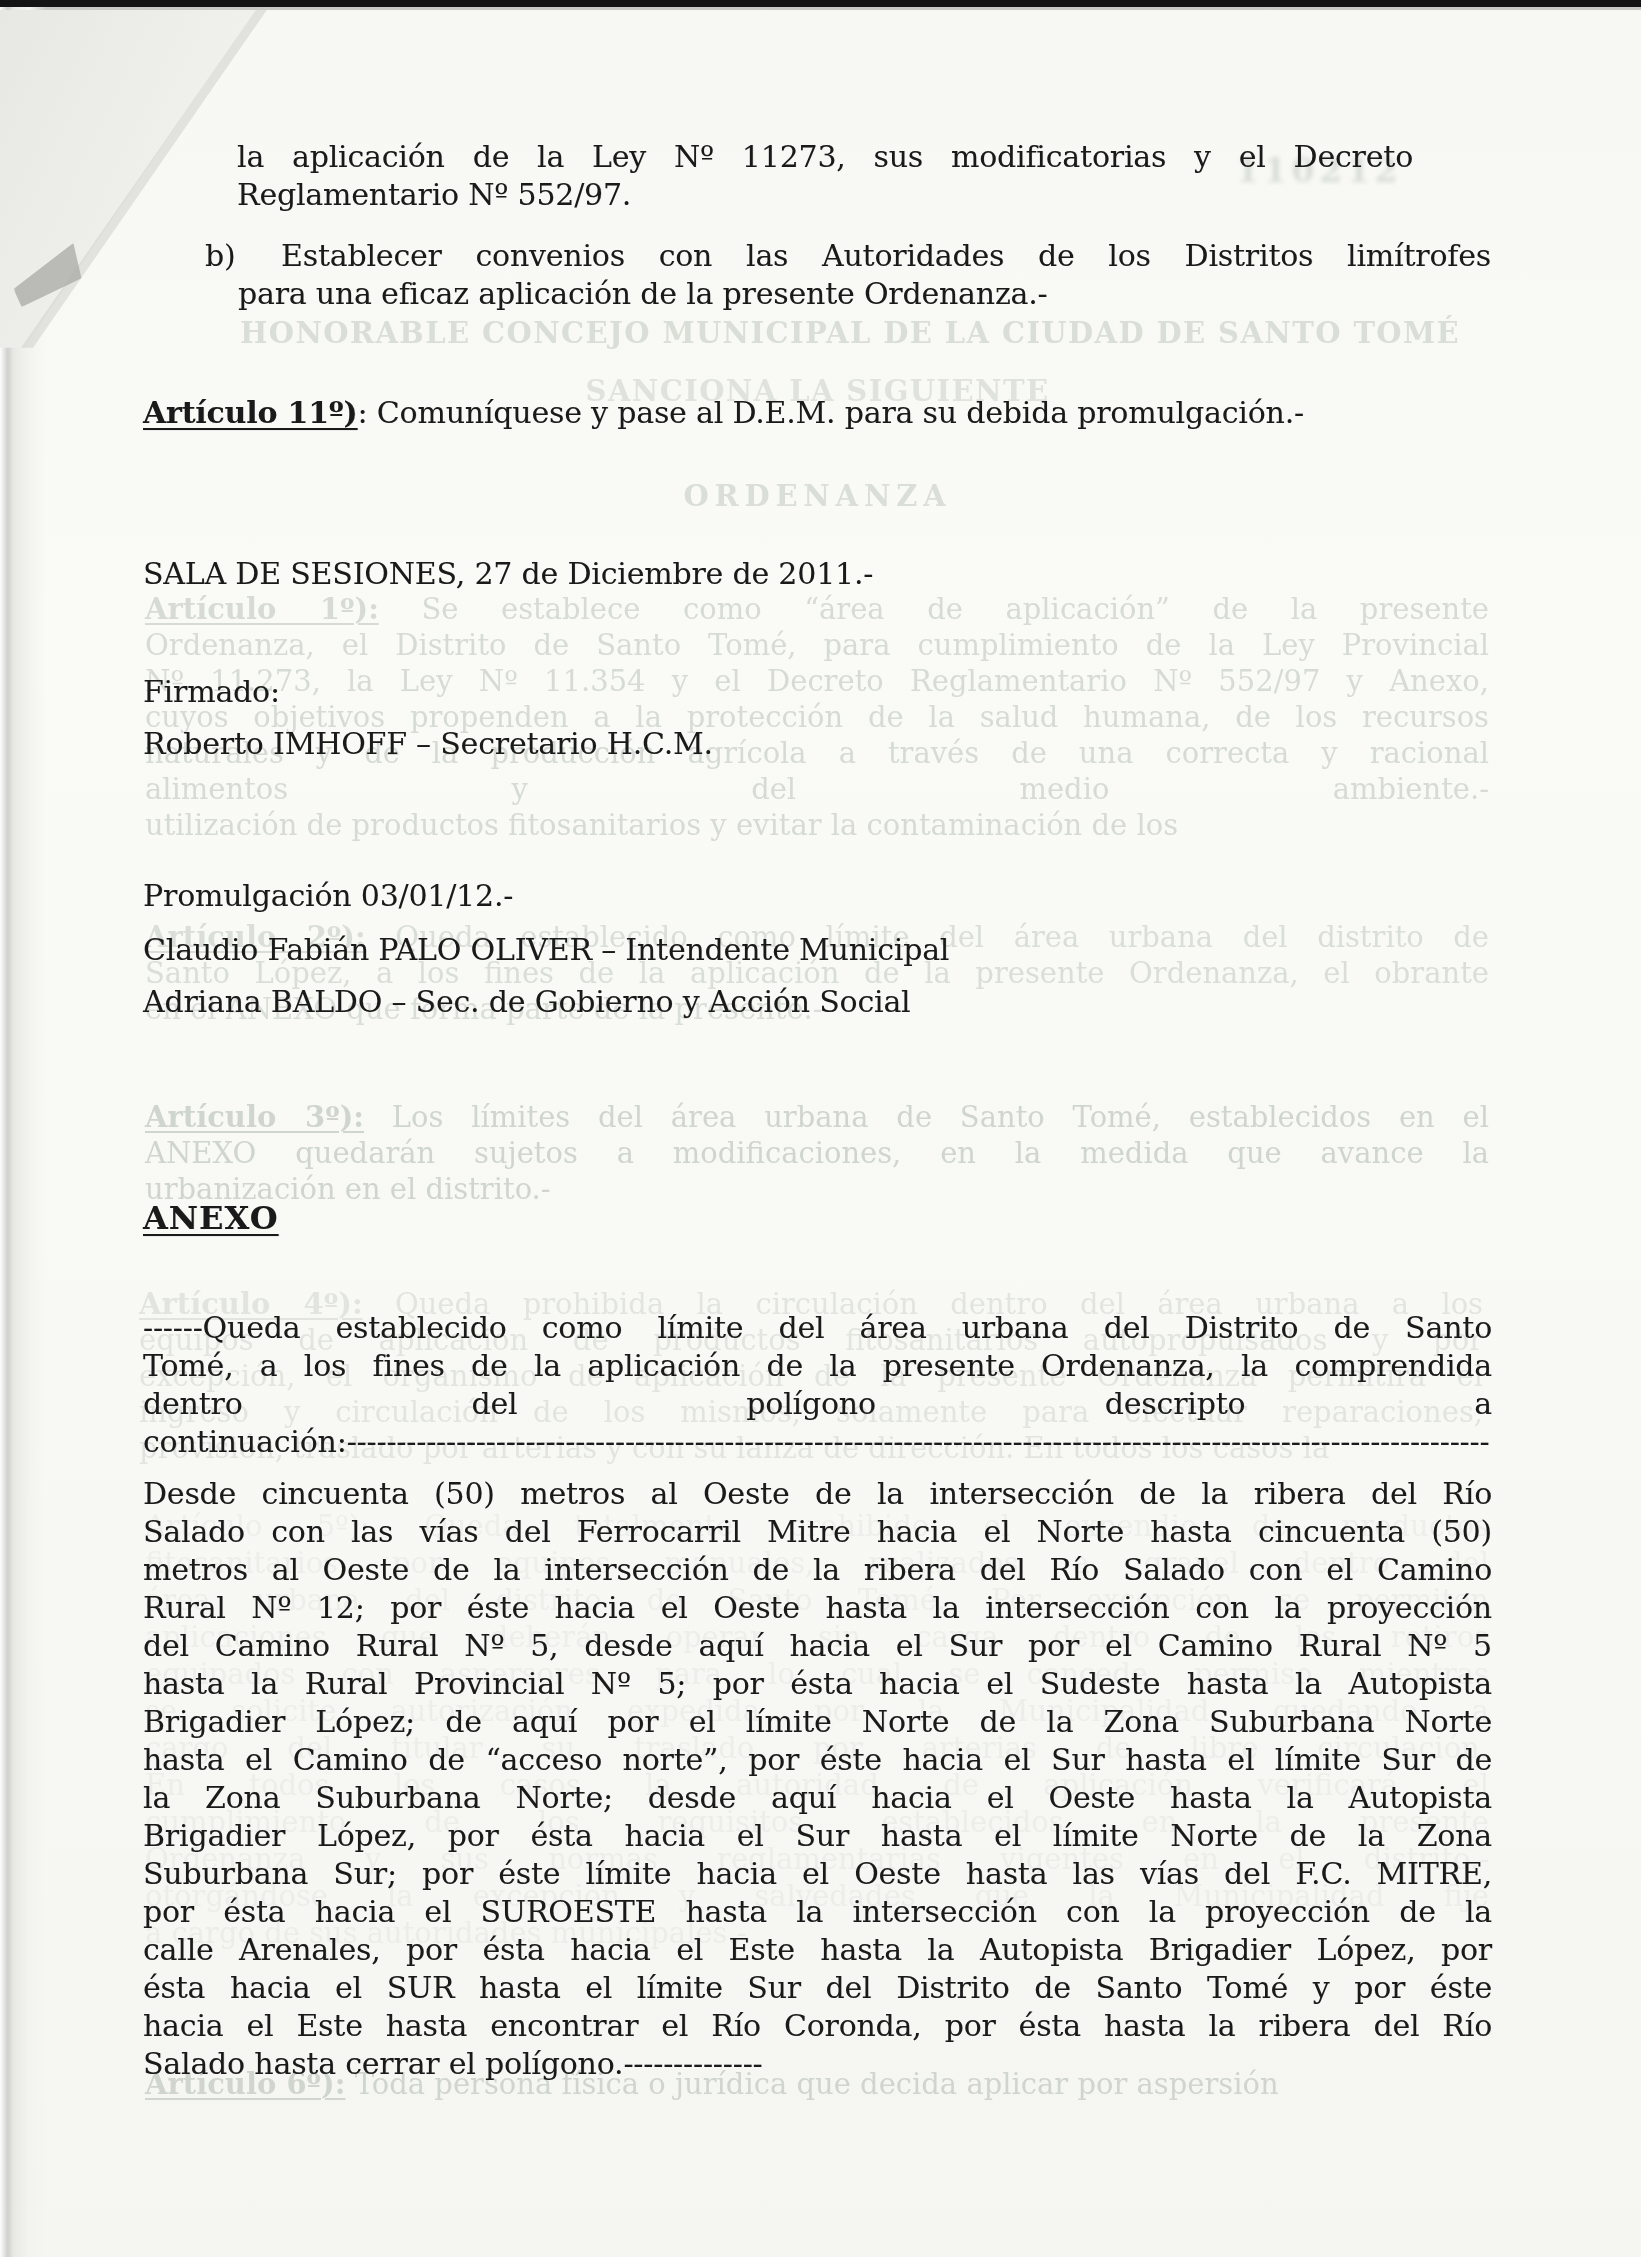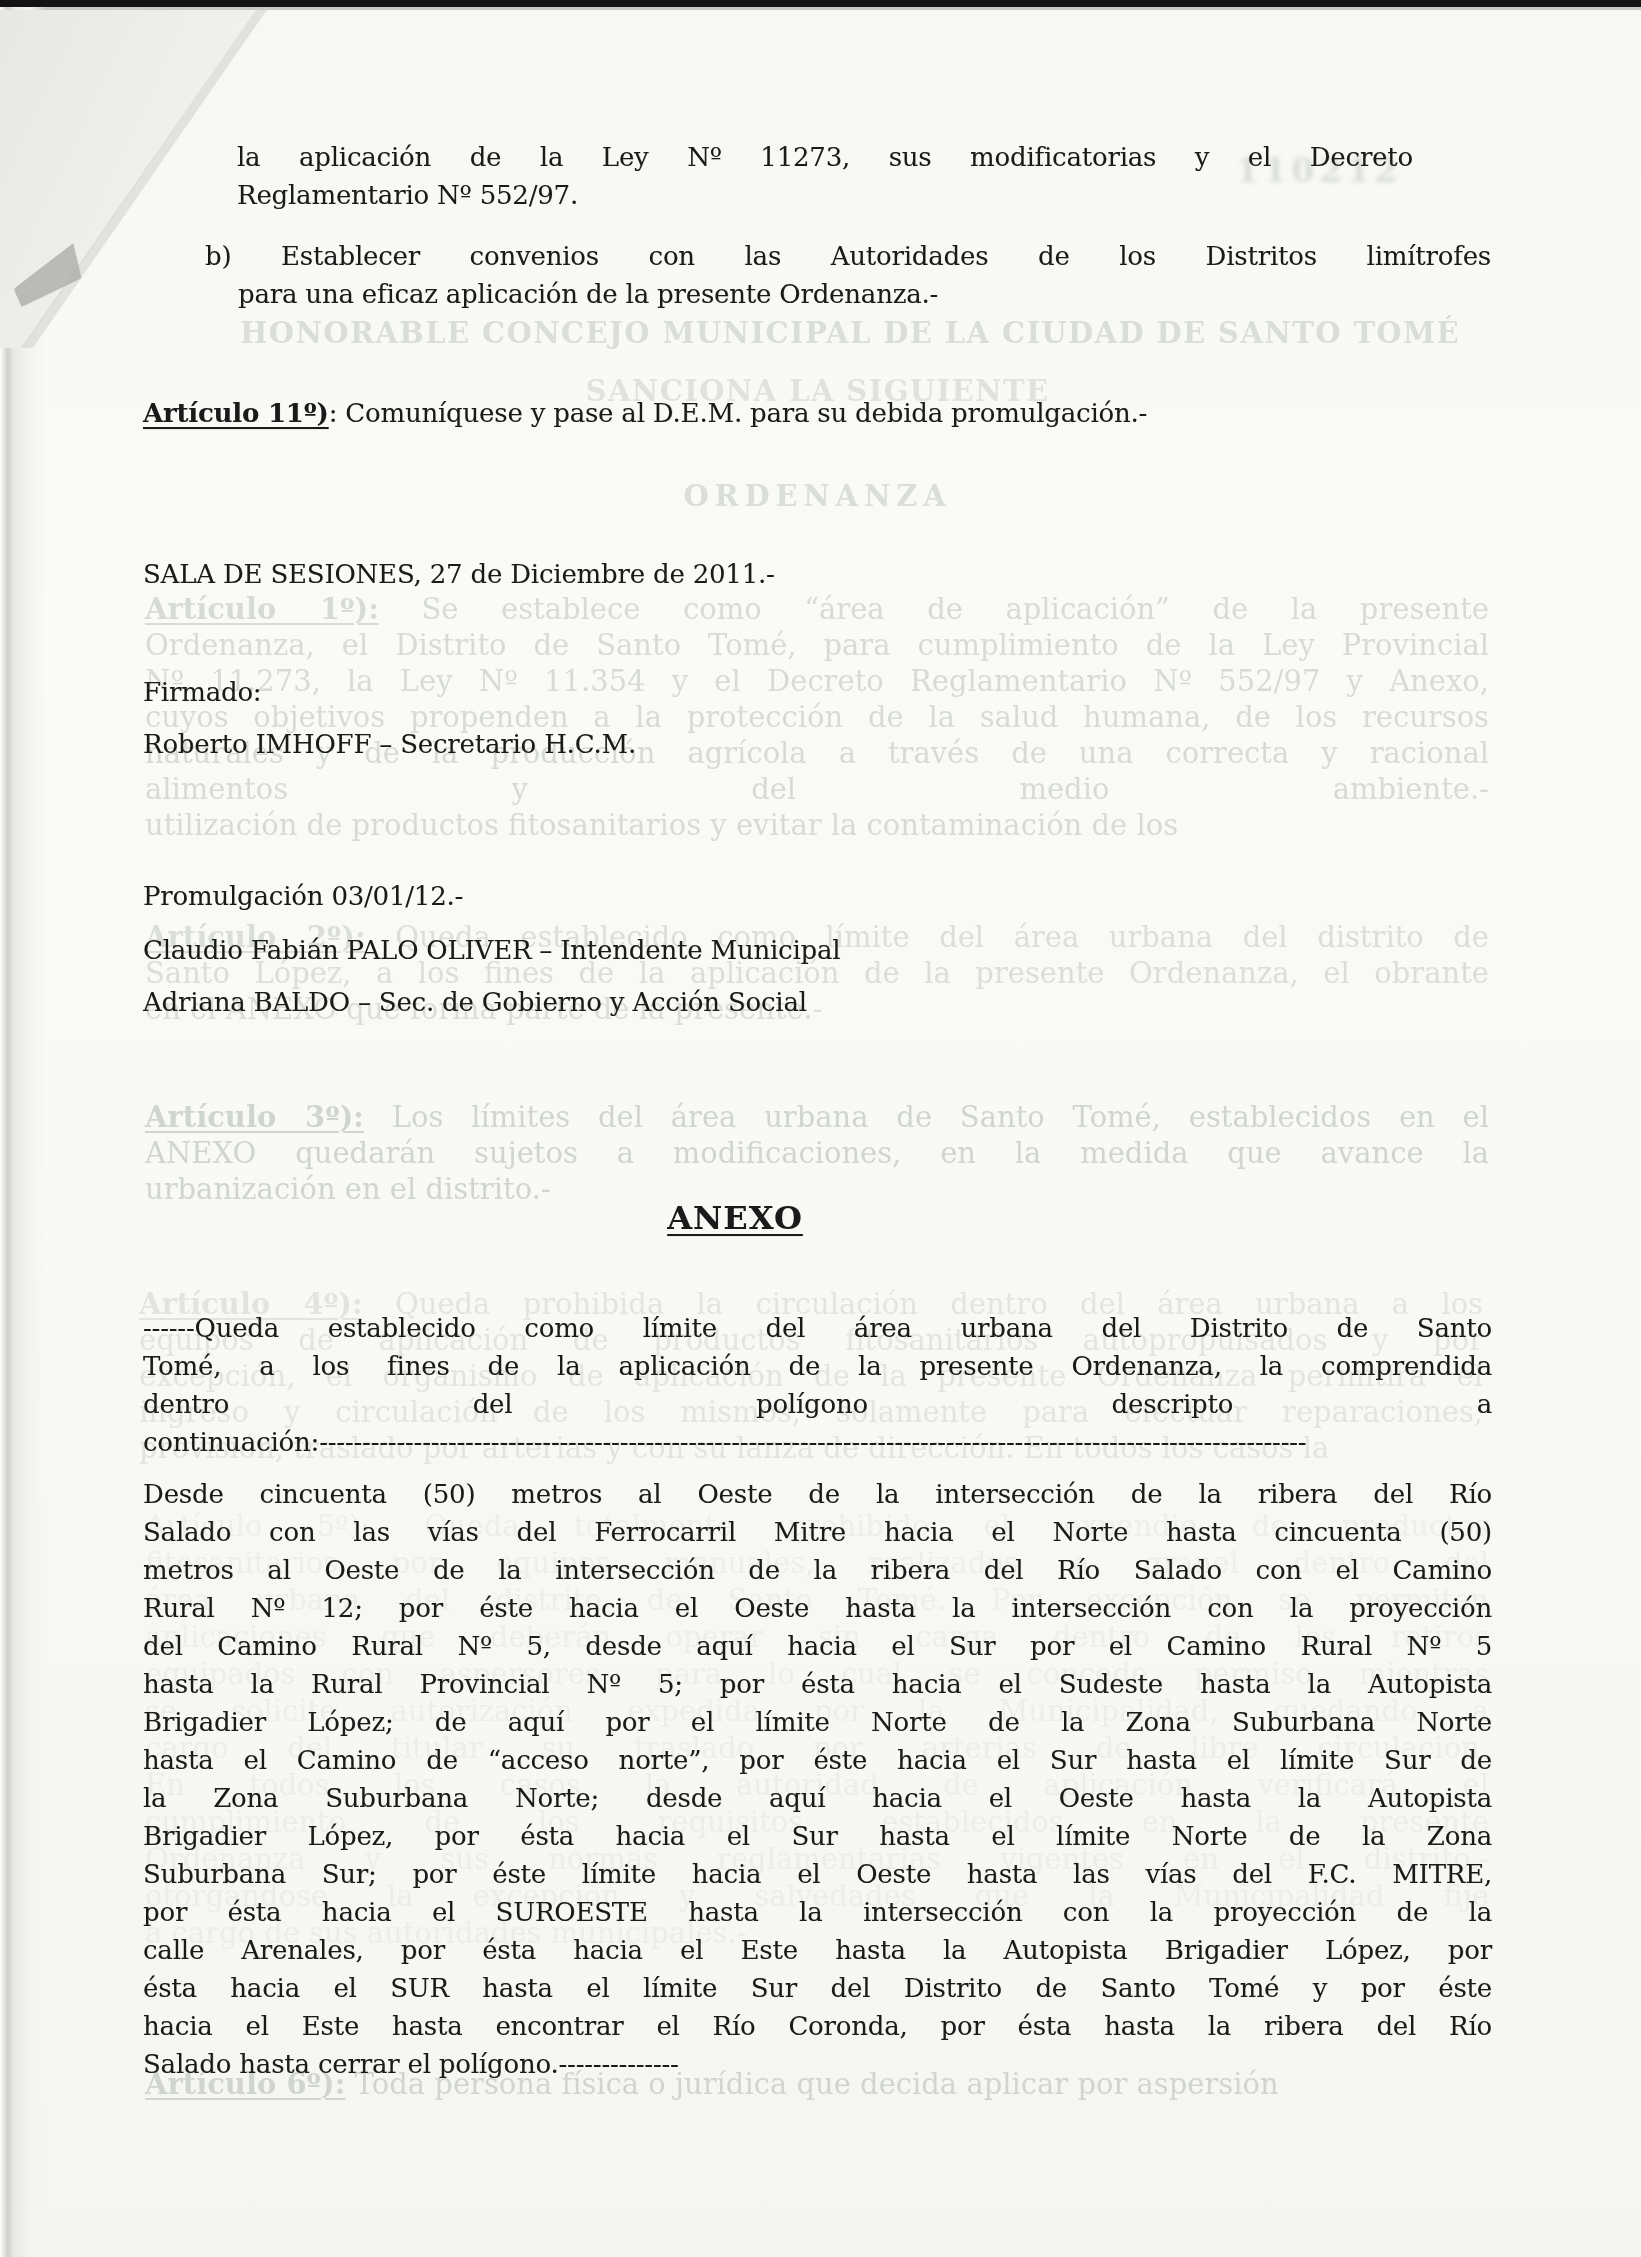--- a/index.html
+++ b/index.html
@@ -15,29 +15,29 @@
   .left-edge{left:0;top:6.8px;bottom:0;width:46px;
     background:linear-gradient(to right,#fdfdfc 0px,#d0d0cd 7.7px,#e8e8e5 13.5px,#f3f3f0 29px,rgba(243,243,240,0) 46px);}
   .fold-tri{left:0;top:9.7px;width:309px;height:338px;
     background:linear-gradient(115deg,#e7e7e4 0%,#f0f0ed 55%,#f6f6f3 100%);
     clip-path:polygon(0 0,256px 0,24px 338px,0 338px);}
   .fold-shadow{left:0;top:9.7px;width:309px;height:338px;background:#cfcfcb;opacity:.55;
     clip-path:polygon(256px 0,267px 0,33px 338px,21px 338px);}
   .fold-wedge{left:13.5px;top:243px;width:68px;height:64px;background:#a8a8a4;opacity:.75;
     clip-path:polygon(0 72%,88% 0,100% 55%,12% 100%);filter:blur(1px);}
   
-  .txt{color:#1a1a1a;font-size:26px;line-height:38px;letter-spacing:-0.2px;
+  .txt{color:#1a1a1a;font-size:30px;line-height:38px;letter-spacing:-0.2px;
        text-shadow:0.3px 0.3px 0 rgba(25,25,25,.22);}
   .just > div{text-align:justify;text-align-last:justify;}
   .just > div:last-child{text-align-last:left;}
   .indent-first > div:first-child{text-indent:43px;}
   .bold{font-weight:bold;}
   .ul{text-decoration:underline;text-decoration-thickness:2.4px;text-underline-offset:4.8px;}
   .sala{text-align:left;}
-  .anexo{font-size:32px;font-weight:bold;letter-spacing:1px;text-align:center;}
+  .anexo{font-size:32px;font-weight:bold;letter-spacing:1px;text-align:left;}
   .sp54 > div{line-height:52px;}
   
   .ghost{color:#93a392;filter:blur(0.5px);font-size:29px;line-height:36px;letter-spacing:0;}
   .ghost .glabel{font-weight:bold;text-decoration:underline;text-decoration-thickness:1.9px;text-underline-offset:3.9px;}
   .gcaps{font-weight:bold;letter-spacing:1.4px;}
   .gcenter{text-align:center;}
   .gnum{filter:blur(1.9px);font-size:33px;letter-spacing:4.8px;font-weight:bold;}
 </style>
 </head>
 <body>

